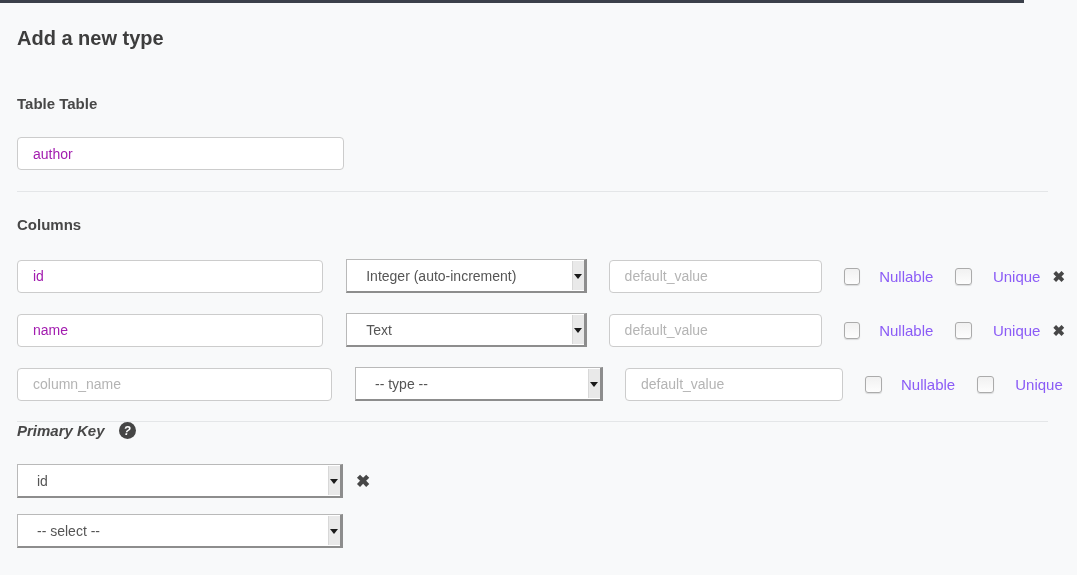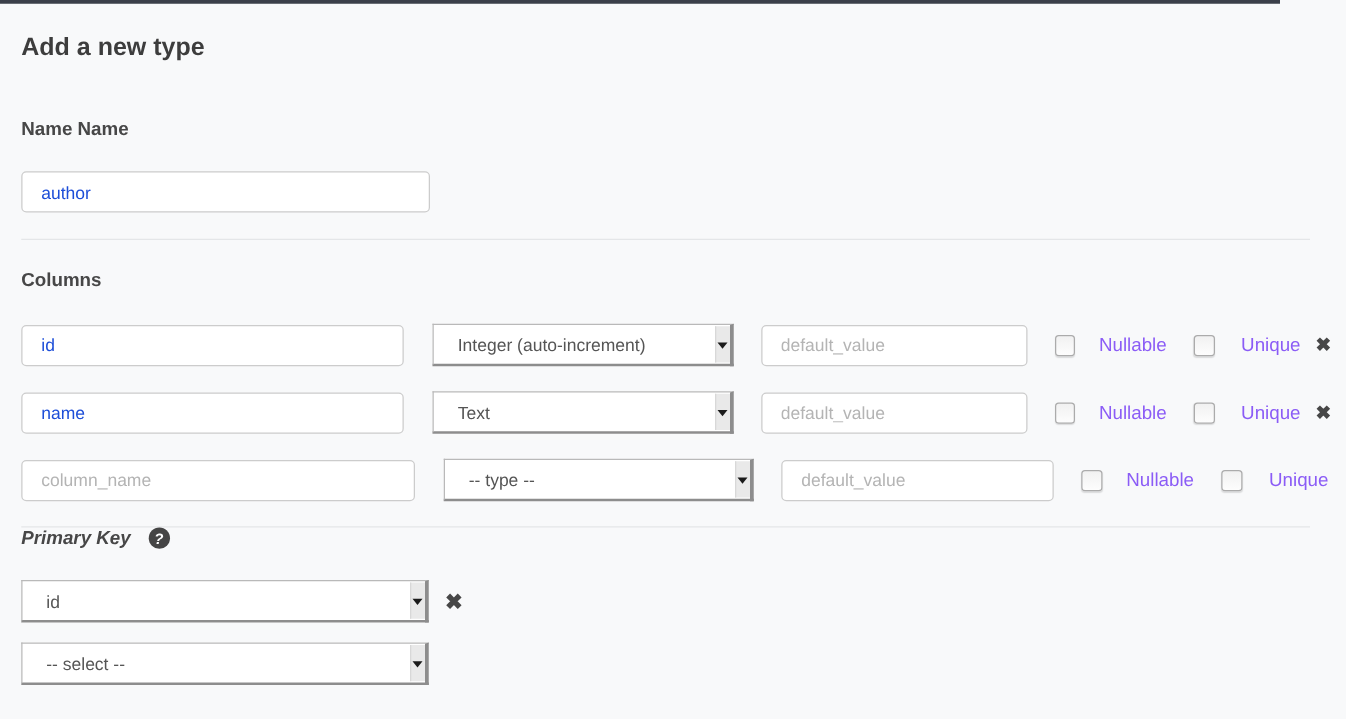--- a/index.html
+++ b/index.html
@@ -29,21 +29,21 @@
   .label-tablename { margin-top:47px; }
 
   .text-input {
     display:block;
     height:33px;
     border:1px solid #cccccc;
     border-radius:4px;
     background:#ffffff;
     padding:0 15px;
     font-size:14px;
-    color:#1d4ed8;
+    color:#a21caf;
     font-family:inherit;
     outline:none;
   }
   .text-input::placeholder { color:#b4b4b4; opacity:1; }
   .table-name-input { margin-top:25px; width:327px; }
 
   .divider {
     border:none;
     border-top:1px solid #e4e6e8;
     width:1031px;
@@ -137,21 +137,21 @@
 </style>
 </head>
 <body>
 
 <div class="topbar"></div>
 
 <div class="content">
 
   <h1 class="page-title">Add a new type</h1>
 
-  <div class="section-label label-tablename">Name Name</div>
+  <div class="section-label label-tablename">Table Table</div>
   <input type="text" class="text-input table-name-input" value="author" style="">
 
   <hr class="divider">
 
   <div class="section-label label-columns">Columns</div>
 
   <div class="col-rows">
 
     <div class="col-row">
       <input type="text" class="text-input col-name-input" value="id" placeholder="column_name" style="">

